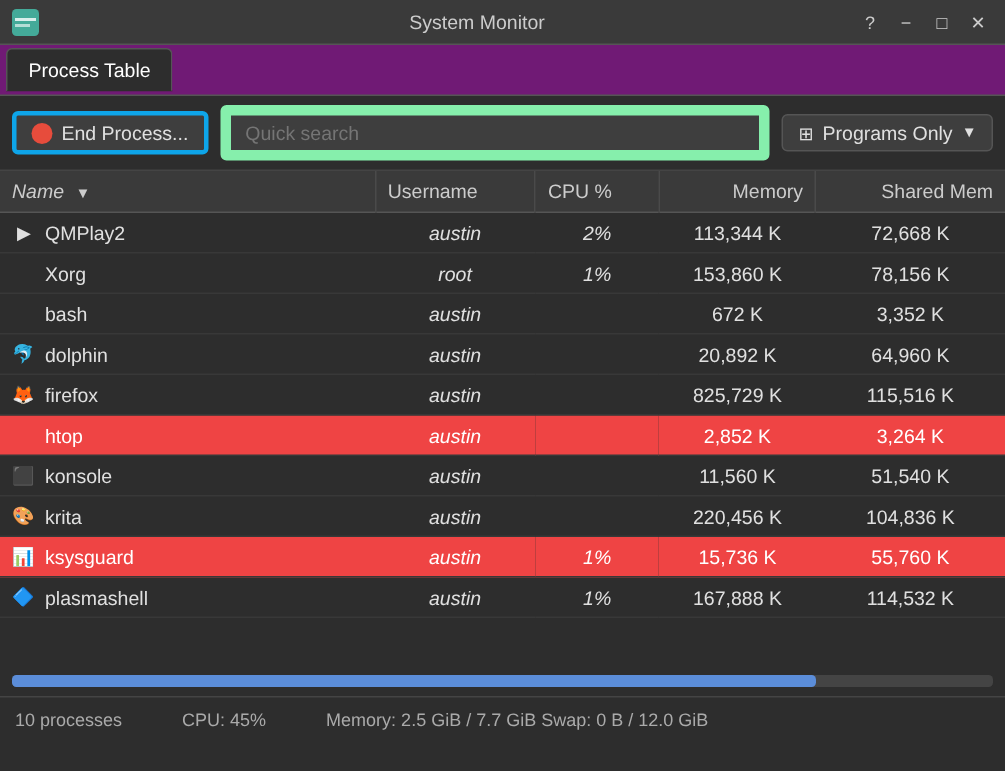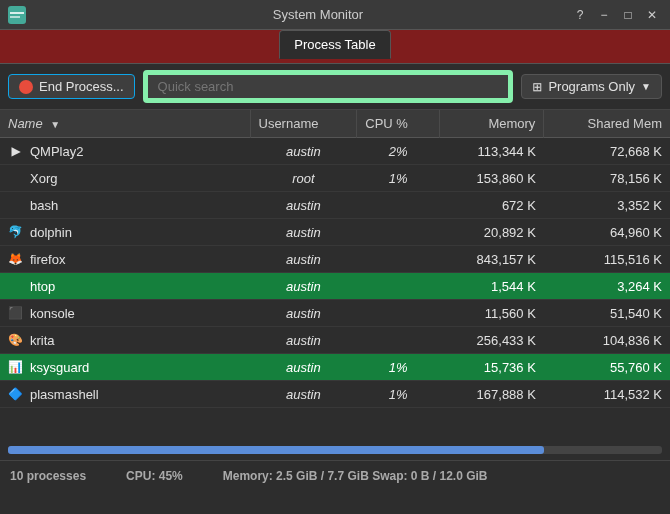--- a/index.html
+++ b/index.html
@@ -46,27 +46,26 @@
       align-items: center;
       justify-content: center;
       cursor: pointer;
       color: #ccc;
       font-size: 12px;
       border-radius: 3px;
     }
 
     
     .tabs {
-      background: #7f1d1d;
+      background: #701a75;
       display: flex;
       align-items: center;
       height: 34px;
       padding: 0 4px;
       border-bottom: 1px solid #555;
-      flex-direction: column;
     }
     .tab {
       padding: 6px 14px;
       cursor: pointer;
       border-radius: 4px 4px 0 0;
       font-size: 13px;
       color: #bbb;
     }
     .tab.active {
       background: #2d2d2d;
@@ -82,32 +81,32 @@
       padding: 6px 8px;
       gap: 8px;
       background: #2d2d2d;
       border-bottom: 1px solid #444;
     }
     .end-process-btn {
       display: flex;
       align-items: center;
       gap: 6px;
       background: #3e3e3e;
-      border: 1px solid #0ea5e9;
+      border: 3px solid #0ea5e9;
       color: #e0e0e0;
       padding: 4px 10px;
       border-radius: 4px;
       cursor: pointer;
       font-size: 13px;
       white-space: nowrap;
     }
     .search-input {
       flex: 1;
       background: #3e3e3e;
-      border: 5px solid #86efac;
+      border: 7px solid #86efac;
       color: #999;
       padding: 4px 10px;
       border-radius: 4px;
       font-size: 13px;
       outline: none;
     }
     .programs-only-btn {
       display: flex;
       align-items: center;
       gap: 6px;
@@ -145,28 +144,28 @@
       cursor: pointer;
       white-space: nowrap;
     }
     thead th:last-child { border-right: none; }
     thead th.right { text-align: right; }
     thead th.center { text-align: left; }
 
     tbody tr {
       border-bottom: 1px solid #383838;
     }
-    tbody tr.highlighted { background: #15803d; color: #fff; }
+    tbody tr.highlighted { background: #ef4444; color: #fff; }
 
     tbody td {
       padding: 5px 8px;
       font-size: 13px;
       white-space: nowrap;
     }
-    tbody td.right { text-align: right; }
+    tbody td.right { text-align: center; }
     tbody td.center { text-align: center; font-style: italic; }
     .process-name {
       display: flex;
       align-items: center;
       gap: 6px;
     }
     .process-icon {
       width: 16px;
       height: 16px;
       display: flex;
@@ -197,21 +196,20 @@
     .statusbar {
       background: #2d2d2d;
       border-top: 1px solid #444;
       display: flex;
       align-items: center;
       padding: 4px 10px;
       font-size: 12px;
       color: #aaa;
       gap: 40px;
       height: 30px;
-      font-weight: bold;
     }
 
     
     .sort-arrow {
       font-size: 10px;
       margin-left: 4px;
     }
   </style>
 </head>
 <body>
@@ -325,33 +323,33 @@
         </tr>
         <tr>
           <td>
             <div class="process-name">
               <span class="process-icon">🦊</span>
               <span>firefox</span>
             </div>
           </td>
           <td class="center">austin</td>
           <td class="center"></td>
-          <td class="right">843,157 K</td>
+          <td class="right">825,729 K</td>
           <td class="right">115,516 K</td>
         </tr>
         <tr class="highlighted">
           <td>
             <div class="process-name">
               <span class="process-icon"></span>
               <span>htop</span>
             </div>
           </td>
           <td class="center">austin</td>
           <td class="center"></td>
-          <td class="right">1,544 K</td>
+          <td class="right">2,852 K</td>
           <td class="right">3,264 K</td>
         </tr>
         <tr>
           <td>
             <div class="process-name">
               <span class="process-icon">⬛</span>
               <span>konsole</span>
             </div>
           </td>
           <td class="center">austin</td>
@@ -361,21 +359,21 @@
         </tr>
         <tr>
           <td>
             <div class="process-name">
               <span class="process-icon">🎨</span>
               <span>krita</span>
             </div>
           </td>
           <td class="center">austin</td>
           <td class="center"></td>
-          <td class="right">256,433 K</td>
+          <td class="right">220,456 K</td>
           <td class="right">104,836 K</td>
         </tr>
         <tr class="highlighted">
           <td>
             <div class="process-name">
               <span class="process-icon">📊</span>
               <span>ksysguard</span>
             </div>
           </td>
           <td class="center">austin</td>

